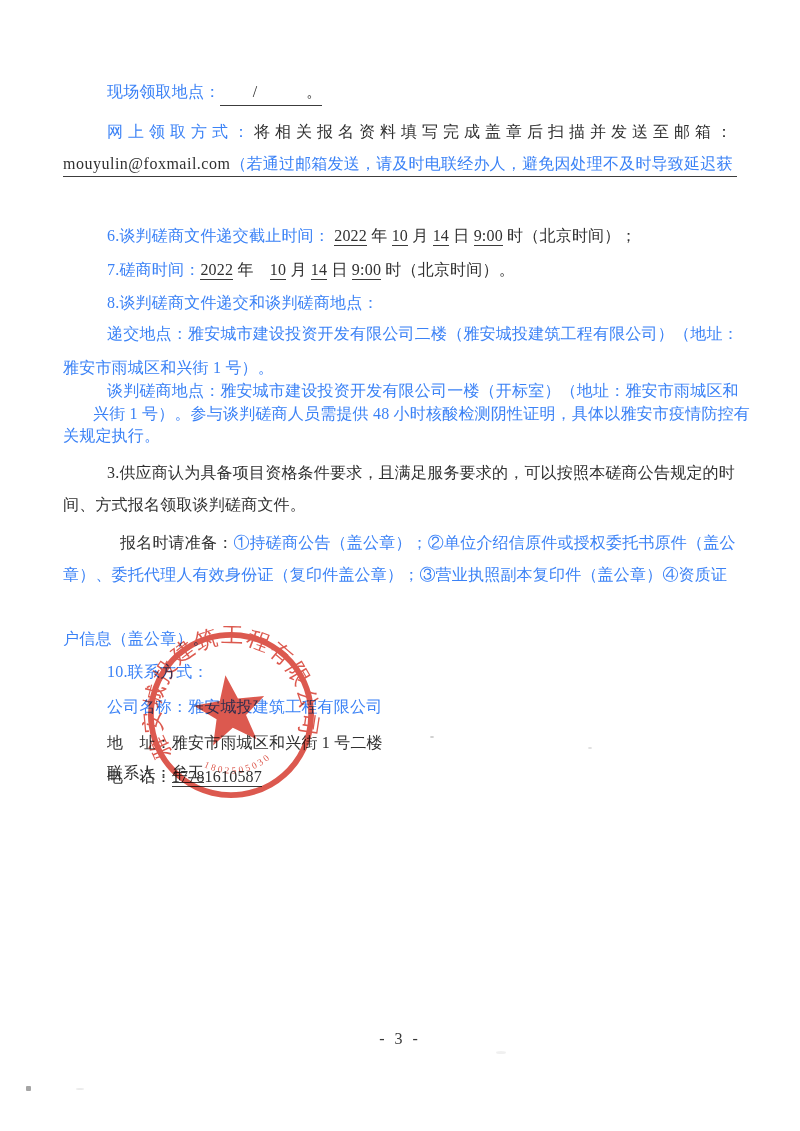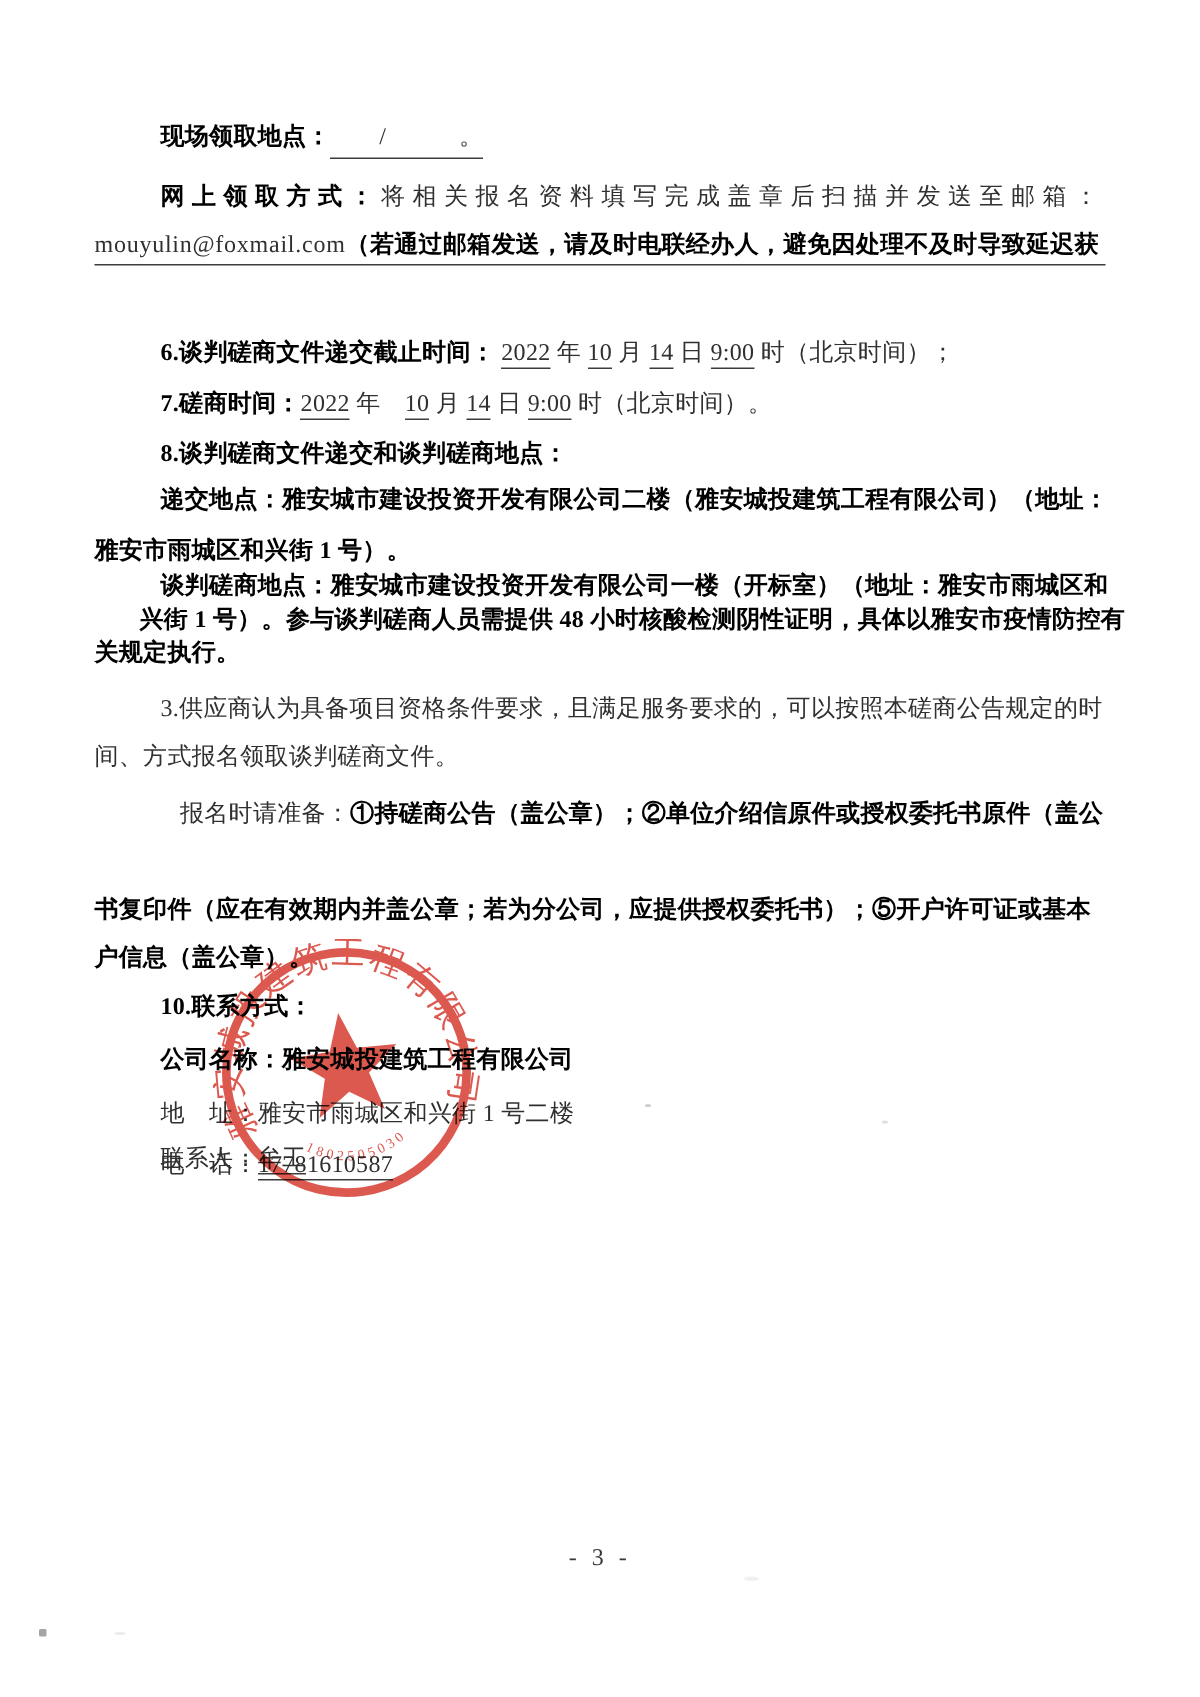--- a/index.html
+++ b/index.html
@@ -1,20 +1,20 @@
 <!DOCTYPE html>
 <html><head>
 <meta charset="utf-8">
 <style>
   html,body{margin:0;padding:0;background:#ffffff;}
   .page{position:relative;width:800px;height:1131px;background:#ffffff;overflow:hidden;
         font-family:"Liberation Serif","DejaVu Serif",serif;}
   .ln{position:absolute;white-space:pre;font-size:16px;line-height:24px;color:#303030;
       letter-spacing:0.2px;}
-  .b{font-weight:700;color:#000000;}
+  .b{font-weight:400;color:#3b82f6;}
   .ub{border-bottom:1.6px solid #3c3c3c;padding-bottom:1px;}
   .blank{display:inline-block;border-bottom:1.6px solid #3c3c3c;padding-bottom:1px;}
   .ls5{letter-spacing:5px;}
   .email{letter-spacing:0.5px;}
   .ulwide{border-bottom:1.6px solid #3c3c3c;width:674px;height:24px;}
   .footer{position:absolute;left:300px;top:1030px;width:200px;text-align:center;
           font-size:16px;letter-spacing:3px;color:#3a3a3a;}
   .stamp{position:absolute;left:142px;top:626px;width:178px;height:178px;
          mix-blend-mode:multiply;opacity:0.9;}
   .artifact{position:absolute;border-radius:50%;}
@@ -51,22 +51,22 @@
   <div class="ln" style="left:63px;top:402px;width:674px;margin-left:30px;"><span class="b">兴街 1 号）。参与谈判磋商人员需提供 48 小时核酸检测阴性证明，具体以雅安市疫情防控有</span></div>
 
   <div class="ln" style="left:63px;top:424px;"><span class="b">关规定执行。</span></div>
 
   <div class="ln" style="left:107px;top:461px;width:630px;"><span>3.供应商认为具备项目资格条件要求，且满足服务要求的，可以按照本磋商公告规定的时</span></div>
 
   <div class="ln" style="left:63px;top:493px;"><span>间、方式报名领取谈判磋商文件。</span></div>
 
   <div class="ln" style="left:120px;top:531px;width:617px;"><span>报名时请准备：</span><span class="b">①持磋商公告（盖公章）；②单位介绍信原件或授权委托书原件（盖公</span></div>
 
+  <div class="ln" style="left:63px;top:563px;width:674px;"><span class="b">章）、委托代理人有效身份证（复印件盖公章）；③营业执照副本复印件（盖公章）④资质证</span></div>
 
-  <div class="ln" style="left:63px;top:595px;width:674px;"><span class="b">书复印件（应在有效期内并盖公章；若为分公司，应提供授权委托书）；⑤开户许可证或基本</span></div>
 
   <div class="ln" style="left:63px;top:627px;"><span class="b">户信息（盖公章）。</span></div>
 
   <div class="ln" style="left:107px;top:660px;text-align:center;"><span class="b">10.联系方式：</span></div>
 
   <div class="ln" style="left:107px;top:695px;"><span class="b">公司名称：雅安城投建筑工程有限公司</span></div>
 
   <div class="ln" style="left:107px;top:731px;"><span>地　址：雅安市雨城区和兴街 1 号二楼</span></div>
 
   <div class="ln" style="left:107px;top:765px;"><span>电　话：</span><span class="ub">17781610587</span></div>

